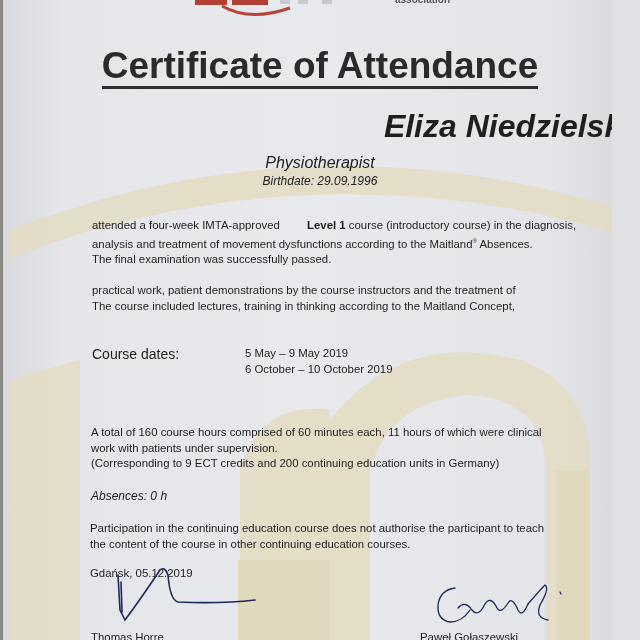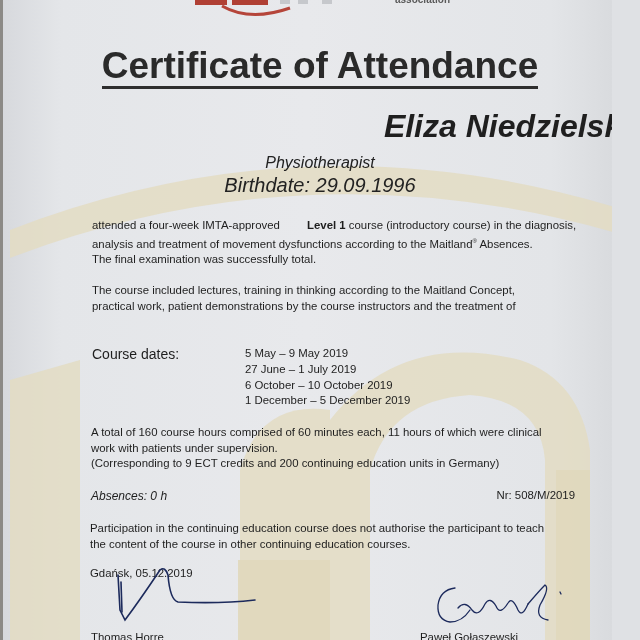--- a/index.html
+++ b/index.html
@@ -28,21 +28,21 @@
     .name {
       left: 0; width: 640px; top: 108px; text-align: right;
       font-size: 32px; font-weight: bold; font-style: italic; color: #1f1f1f;
     }
     .profession {
       left: 0; width: 640px; top: 154px; text-align: center;
       font-size: 16px; font-style: italic; color: #222;
     }
     .birthdate {
       left: 0; width: 640px; top: 174px; text-align: center;
-      font-size: 20px; font-style: italic; color: #222;
+      font-size: 12px; font-style: italic; color: #222;
     }
     .para { left: 92px; font-size: 11.4px; line-height: 15.5px; color: #1e1e1e; }
     .para b { font-weight: bold; padding-left: 24px; }
     .dates-label { left: 92px; top: 346px; font-size: 14px; }
     .dates { left: 245px; top: 346px; font-size: 11.4px; line-height: 15.8px; }
     .absences { left: 91px; top: 489px; font-size: 12px; font-style: italic; }
     .nr { left: 0; width: 575px; top: 489px; text-align: right; font-size: 11.4px; }
     .place-date { left: 90px; top: 567px; font-size: 11.4px; }
     .sig-name { font-size: 11.4px; top: 631px; }
     sup { font-size: 6px; vertical-align: 5px; }
@@ -83,44 +83,41 @@
     <span>Certificate of Attendance</span>
   </div>
 
   <div class="abs name">Eliza Niedzielska</div>
   <div class="abs profession">Physiotherapist</div>
   <div class="abs birthdate">Birthdate: 29.09.1996</div>
 
   <div class="abs para" style="top:218px;">
     <div><span>attended a four-week IMTA-approved </span><b>Level 1</b><span> course (introductory course) in the diagnosis,</span></div>
     <div><span>analysis and treatment of movement dysfunctions according to the Maitland</span><sup>®</sup><span> Absences.</span></div>
-    <div>The final examination was successfully total.</div>
+    <div>The final examination was successfully passed.</div>
   </div>
 
   <div class="abs para" style="top:283px;">
+    <div>practical work, patient demonstrations by the course instructors and the treatment of</div>
     <div>The course included lectures, training in thinking according to the Maitland Concept,</div>
-    <div>practical work, patient demonstrations by the course instructors and the treatment of</div>
   </div>
 
   <div class="abs dates-label">Course dates:</div>
   <div class="abs dates">
     <div>5 May – 9 May 2019</div>
-    <div>27 June – 1 July 2019</div>
     <div>6 October – 10 October 2019</div>
-    <div>1 December – 5 December 2019</div>
   </div>
 
   <div class="abs para" style="top:425px; left:91px;">
     <div>A total of 160 course hours comprised of 60 minutes each, 11 hours of which were clinical</div>
     <div>work with patients under supervision.</div>
     <div>(Corresponding to 9 ECT credits and 200 continuing education units in Germany)</div>
   </div>
 
   <div class="abs absences">Absences: 0 h</div>
-  <div class="abs nr">Nr: 508/M/2019</div>
 
   <div class="abs para" style="top:521px; left:90px;">
     <div>Participation in the continuing education course does not authorise the participant to teach</div>
     <div>the content of the course in other continuing education courses.</div>
   </div>
 
   <div class="abs place-date">Gdańsk, 05.12.2019</div>
 
   <svg class="abs" style="left:0; top:0;" width="640" height="640" viewBox="0 0 640 640">
     <g stroke="#1c2a5c" stroke-width="1.6" fill="none" stroke-linecap="round">

